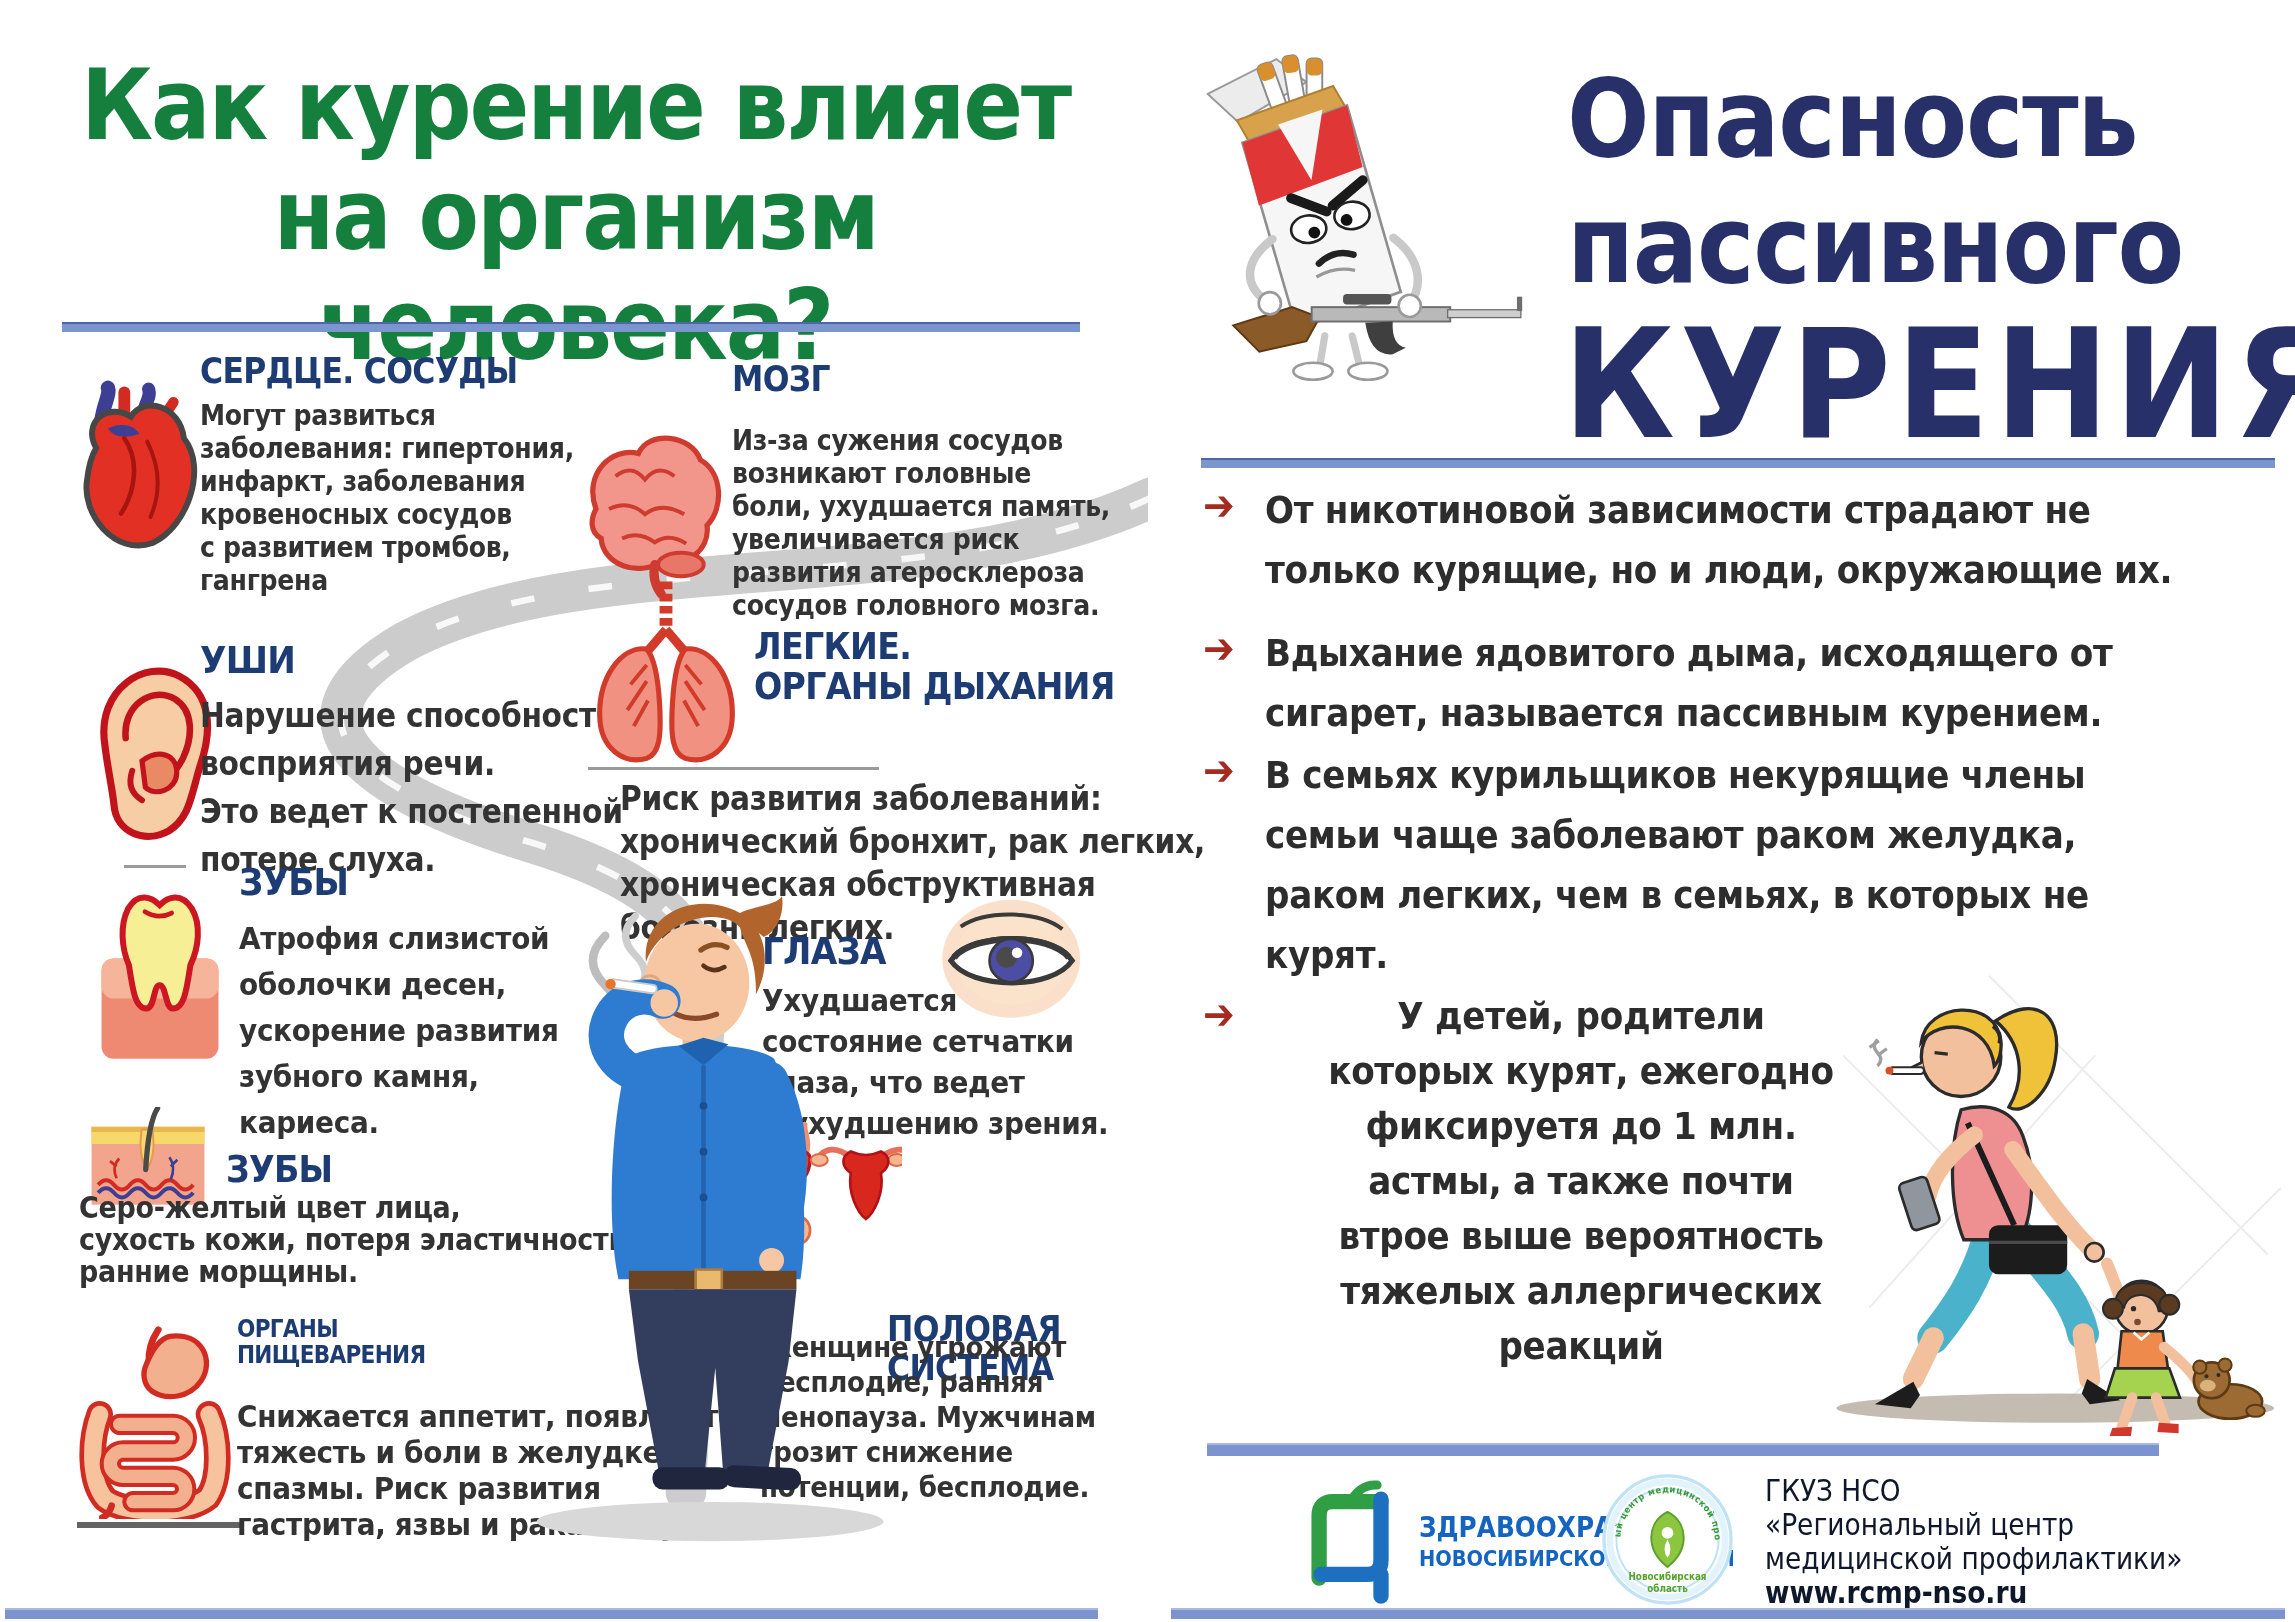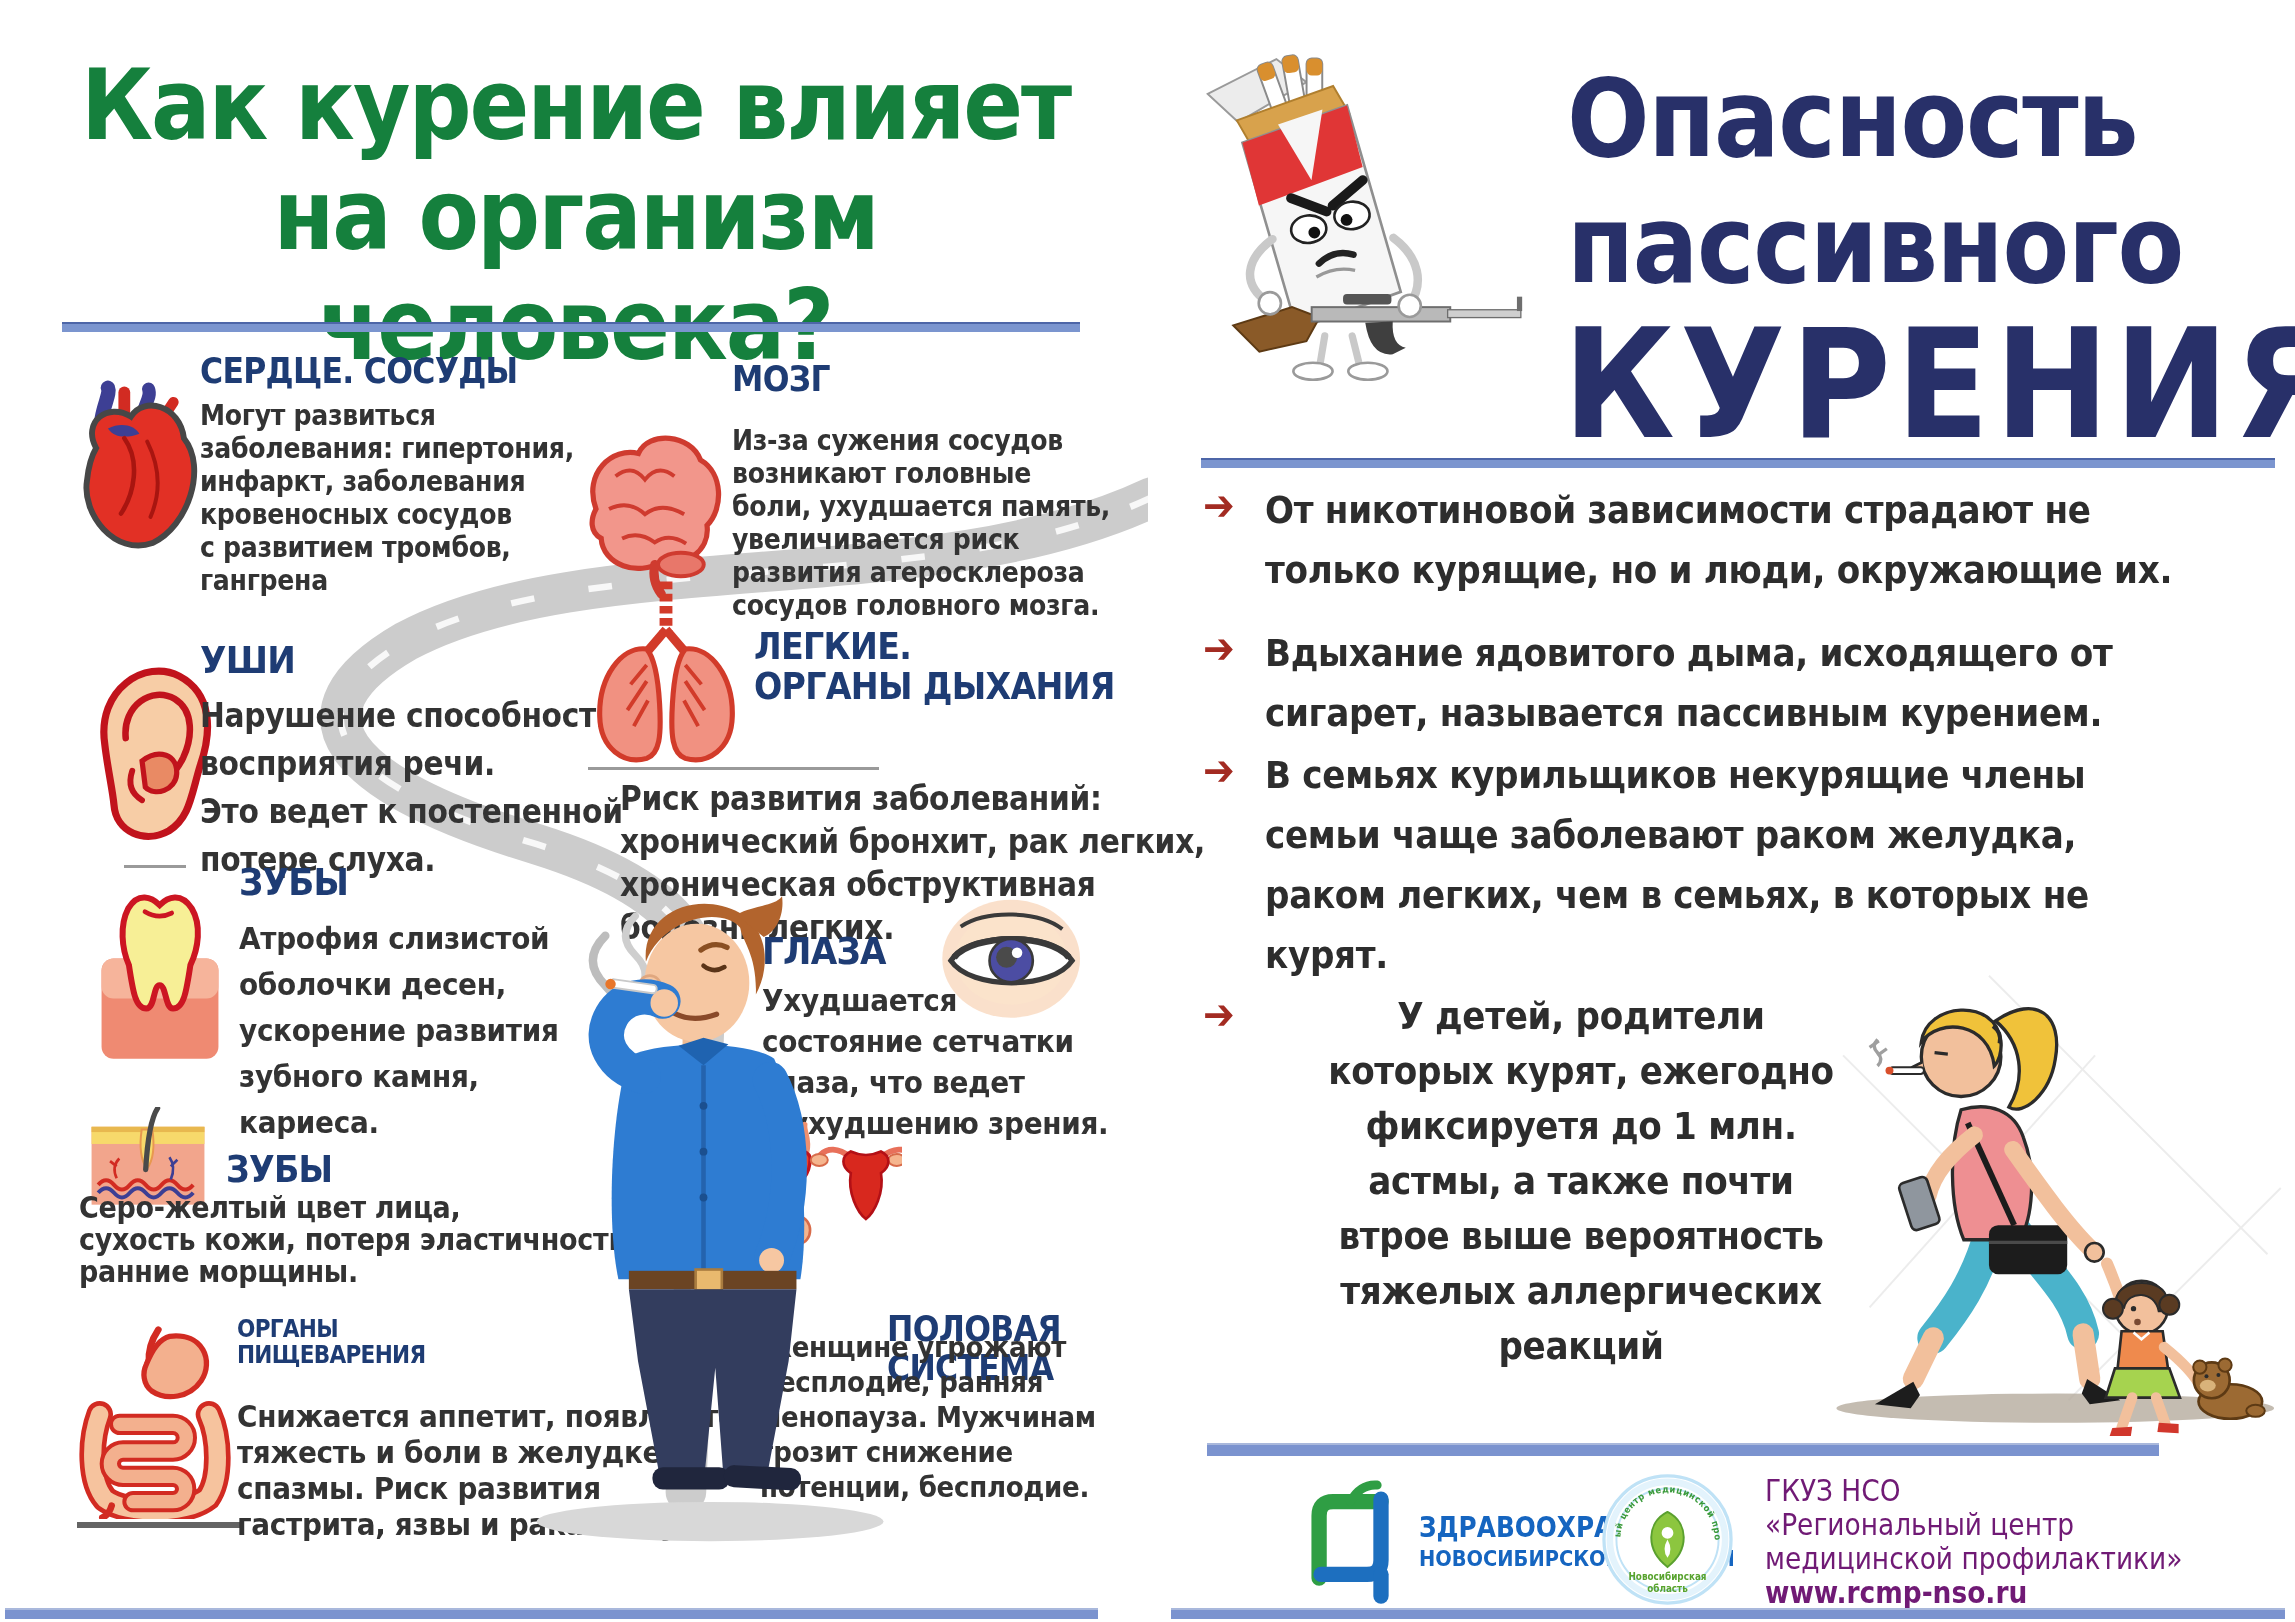--- a/index.html
+++ b/index.html
@@ -11,21 +11,21 @@
   .lp-title{color:#15803d;font-weight:700;font-size:98px;line-height:1.12;letter-spacing:-2px;text-align:center;}
   .rp-title{color:#283069;font-weight:700;letter-spacing:-1.3px;line-height:1;}
   .rule{background:#7b95cf;border-top:2.6px solid #4d66a8;}
   .flatrule{background:#7b93cf;border-top:2px solid #a9b8dc;}
   .sec-h{color:#1e3c74;font-weight:700;letter-spacing:-0.7px;line-height:1.07;}
   .sec-b{color:#333333;font-weight:700;letter-spacing:-0.3px;}
   .bullet{color:#2d2d2d;font-weight:700;letter-spacing:-0.3px;}
   .blines{padding-left:62px;font-size:38px;line-height:60px;}
   .arrow{position:absolute;left:0;top:1.3px;color:#a32b22;font-size:42px;}
   .min-blue{color:#1565c0;font-weight:700;line-height:1.15;}
-  .org{color:#701a75;font-size:29.4px;line-height:34px;}
+  .org{color:#0f172a;font-size:29.4px;line-height:34px;}
   .org .site{font-weight:700;}
   svg{display:block;}
 </style>
 </head>
 <body>
 
 <div class="poster">
 
   <div>
 

